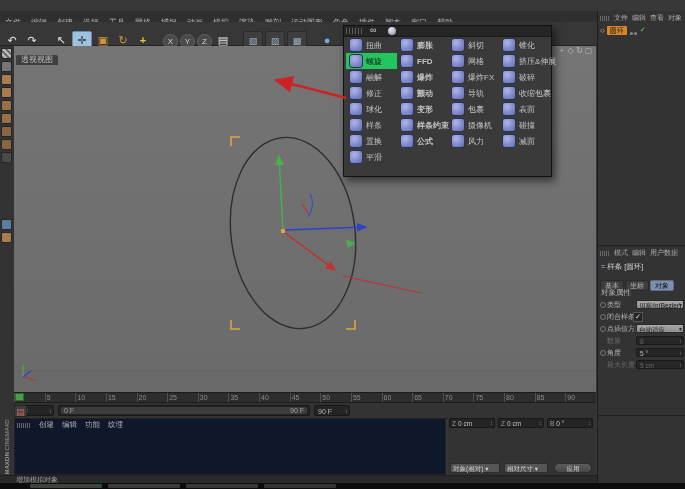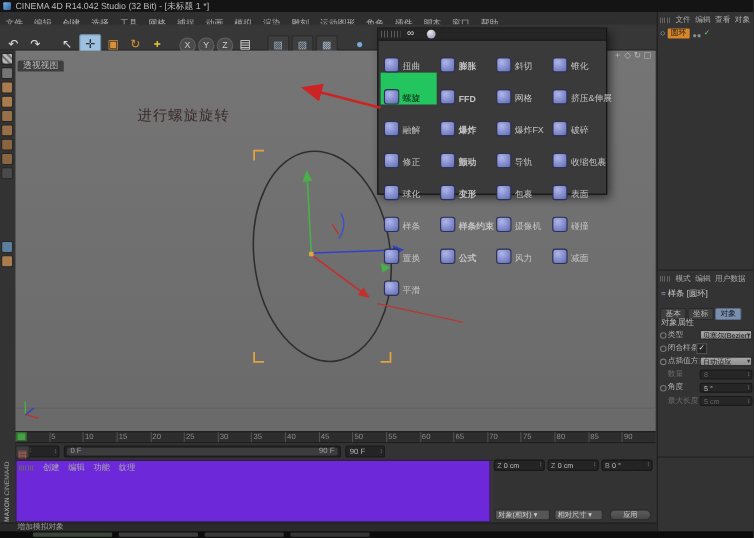--- a/index.html
+++ b/index.html
@@ -46,21 +46,21 @@
   .vp-nav span{display:inline-block;width:9px;text-align:center;}
   .vp-tab{left:2px;top:9px;background:#3e3e3e;color:#bdbdbd;font-size:8px;line-height:10px;height:10px;padding:0 5px;border-radius:2px 2px 0 0;}
   .anno{font-size:13px;color:#3b2b2b;white-space:nowrap;letter-spacing:1px;}
   
   .popup{left:343px;top:25px;width:207px;height:150px;background:#3a3a3a;border:1px solid #121212;box-shadow:3px 4px 8px rgba(0,0,0,.55);z-index:5;}
   .pop-header{left:0;top:0;width:100%;height:10px;background:#252525;border-bottom:1px solid #191919;}
   .pop-grip{left:2px;top:2px;width:18px;height:6px;background:repeating-linear-gradient(90deg,#5c5c5c 0 1px,transparent 1px 3px);}
   .pop-inf{left:26px;top:-1px;font-size:9px;color:#d8d8d8;line-height:11px;}
   .pop-sph{left:44px;top:1px;width:8px;height:8px;border-radius:50%;background:radial-gradient(circle at 35% 30%,#e8e8f2,#8a8aa8);}
   .pcol{top:11px;width:51px;}
-  .pitem{height:29px;display:flex;align-items:flex-end;padding-left:3px;}
+  .pitem{height:16px;display:flex;align-items:center;padding-left:3px;}
   .pitem.hl{background:#22c55e;}
   .pi{width:12px;height:12px;border-radius:3px;background:radial-gradient(circle at 35% 30%,#aeb6e8,#5d68b5);border:1px solid #2e3252;flex:0 0 auto;}
   .plabel{font-size:8px;color:#c4c4c4;margin-left:3px;white-space:nowrap;}
   .pitem.hl .plabel{color:#141414;}
   
   .rpanel{left:597px;top:11px;width:88px;height:472px;background:#333333;border-left:1px solid #1d1d1d;box-sizing:border-box;}
   .rp-menu{font-size:7px;color:#ababab;white-space:nowrap;left:2px;}
   .rp-menu span{display:inline-block;padding:0 2px;}
   .grip{display:inline-block;width:5px;height:5px;background:repeating-linear-gradient(90deg,#666 0 1px,transparent 1px 2px);vertical-align:middle;margin-right:1px;}
   .om-row{left:2px;top:14px;height:10px;display:flex;align-items:center;}
@@ -98,44 +98,40 @@
   .slider .s0{position:absolute;left:5px;top:0;font-size:7px;color:#a0a0a0;line-height:9px;}
   .slider .s1{position:absolute;right:5px;top:0;font-size:7px;color:#a0a0a0;line-height:9px;}
   .tbtn2{position:absolute;top:2px;width:13px;height:12px;background:#3d3d3d;border:1px solid #282828;border-radius:2px;color:#cfcfcf;font-size:7px;line-height:12px;text-align:center;box-sizing:border-box;white-space:nowrap;}
   .tbtn2[data-tone=play]{color:#4ec257;font-size:8px;}
   .tbtn2[data-tone=red]{background:#9e3a3a;border-color:#6b2424;border-radius:7px;color:#f0caca;}
   .tbtn2[data-tone=amber]{color:#d8a040;}
   .tbtn2[data-tone=film]{color:#c86a5a;font-size:9px;}
   
   .brand{left:0px;top:418px;width:14px;height:60px;color:#9a9a9a;}
   .brand .vtxt{position:absolute;left:-23px;top:26px;transform:rotate(-90deg);transform-origin:center;font-size:6px;white-space:nowrap;width:60px;text-align:center;}
-  .matmgr{left:14px;top:418px;width:432px;height:57px;background:#6d28d9;border:1px solid #232323;box-sizing:border-box;}
+  .matmgr{left:14px;top:418px;width:432px;height:57px;background:#0f172a;border:1px solid #232323;box-sizing:border-box;}
   .mm-menu{left:2px;top:1px;font-size:7.5px;color:#ababab;white-space:nowrap;}
   .mm-menu span{display:inline-block;padding:0 4px;}
   .coords{left:448px;top:418px;width:148px;height:57px;background:#333;}
   .co-head{top:2px;font-size:7.5px;color:#b2b2b2;width:47px;text-align:center;}
   .co-row{left:1px;width:146px;height:12px;}
   .co-cell{position:absolute;top:0;width:46px;height:10px;background:#242424;border:1px solid #191919;border-radius:2px;box-sizing:border-box;font-size:6.5px;line-height:9px;color:#c2c2c2;}
   .co-cell .axl{color:#999;padding:0 2px;}
   .co-cell .spin{position:absolute;right:1px;top:0;font-style:normal;color:#777;font-size:6px;}
   .co-drop{position:absolute;top:0;height:10px;background:#565656;border:1px solid #2c2c2c;border-radius:2px;color:#d0d0d0;font-size:6.5px;line-height:9px;padding:0 2px;box-sizing:border-box;white-space:nowrap;}
   .co-apply{position:absolute;top:0;height:10px;background:linear-gradient(#5c5c5c,#474747);border:1px solid #2c2c2c;border-radius:5px;color:#cfcfcf;font-size:6.5px;line-height:9px;text-align:center;box-sizing:border-box;}
   .statusbar{left:0;top:475px;width:597px;height:8px;background:#2a2a2a;border-top:1px solid #1f1f1f;font-size:7px;color:#9c9c9c;line-height:8px;box-sizing:border-box;}
   .taskbar{left:0;top:483px;width:685px;height:6px;background:#0c0c0c;}
   .taskbtn{position:absolute;top:1px;height:4px;border-radius:1px;}
 </style>
 </head>
 <body>
 
 <div id="screen">
 
-  <div class="abs titlebar">
-    <div class="abs appicon"></div>
-    <div class="abs titletext">CINEMA 4D R14.042 Studio (32 Bit) - [未标题 1 *]</div>
-  </div>
 
   <div class="abs menubar">
     
   <span class="menu-item">文件</span><span class="menu-item">编辑</span><span class="menu-item">创建</span><span class="menu-item">选择</span><span class="menu-item">工具</span><span class="menu-item">网格</span><span class="menu-item">捕捉</span><span class="menu-item">动画</span><span class="menu-item">模拟</span><span class="menu-item">渲染</span><span class="menu-item">雕刻</span><span class="menu-item">运动图形</span><span class="menu-item">角色</span><span class="menu-item">插件</span><span class="menu-item">脚本</span><span class="menu-item">窗口</span><span class="menu-item">帮助</span></div>
 
   <div class="abs toolbar">
     <span><span class="tbtn" data-tone="light">↶</span><span class="tbtn" data-tone="light">↷</span><span class="tbtn sep"></span><span class="tbtn" data-tone="light">↖</span><span class="tbtn" data-tone="move">✛</span><span class="tbtn" data-tone="orange">▣</span><span class="tbtn" data-tone="orange">↻</span><span class="tbtn" data-tone="yellow">+</span><span class="tbtn sep"></span><span class="tbtn" data-tone="axis">X</span><span class="tbtn" data-tone="axis">Y</span><span class="tbtn" data-tone="axis">Z</span><span class="tbtn" data-tone="light">▤</span><span class="tbtn sep"></span><span class="tbtn" data-tone="dark">▧</span><span class="tbtn" data-tone="dark">▨</span><span class="tbtn" data-tone="dark">▩</span><span class="tbtn sep"></span><span class="tbtn" data-tone="blue">●</span><span class="tbtn" data-tone="orangeink">≈</span><span class="tbtn" data-tone="green">◉</span><span class="tbtn" data-tone="green">*</span><span class="tbtn" data-tone="blue">◗</span></span>
     <span><span class="tbtn" style="margin-left:3px;" data-tone="light">▦</span><span class="tbtn" style="margin-left:3px;" data-tone="light">▤</span></span>
   </div>
 
@@ -153,21 +149,20 @@
       <div class="lbtn gap" data-tone="blue2"></div>
       <div class="lbtn" data-tone="tan"></div>
     </div>
 
   <div class="abs viewport">
     <div class="abs vp-nav">
       
     <span>+</span><span>◇</span><span>↻</span><span>▢</span></div>
     <div class="abs vp-tab">透视视图</div>
 
-    <div class="abs anno" style="left:111px;top:50px;">进行螺旋旋转</div>
 
     <svg class="abs" style="left:0;top:0;" width="582" height="346">
       <defs>
         <marker id="mg" markerWidth="8" markerHeight="8" refX="6" refY="3" orient="auto">
             <path d="M0,0L7,3L0,6z" fill="#49b049"></path>
           </marker>
         <marker id="mb" markerWidth="8" markerHeight="8" refX="6" refY="3" orient="auto">
             <path d="M0,0L7,3L0,6z" fill="#3142c8"></path>
           </marker>
         <marker id="mr" markerWidth="8" markerHeight="8" refX="6" refY="3" orient="auto">

